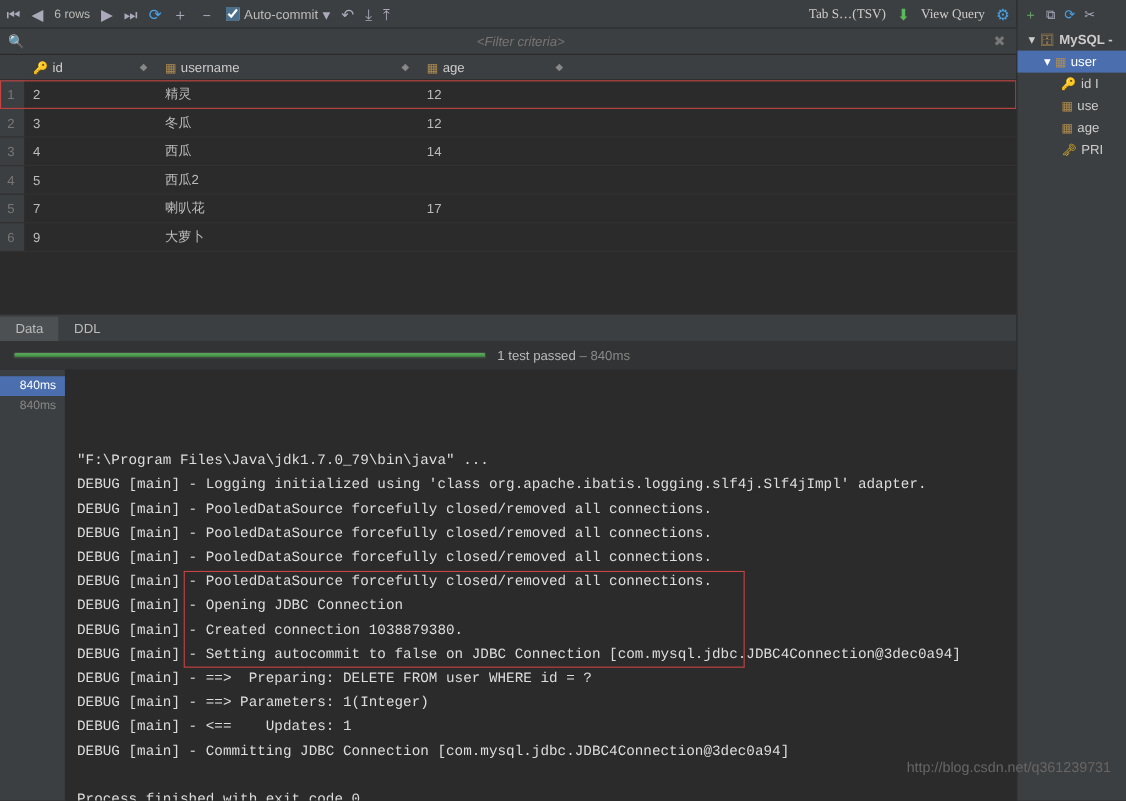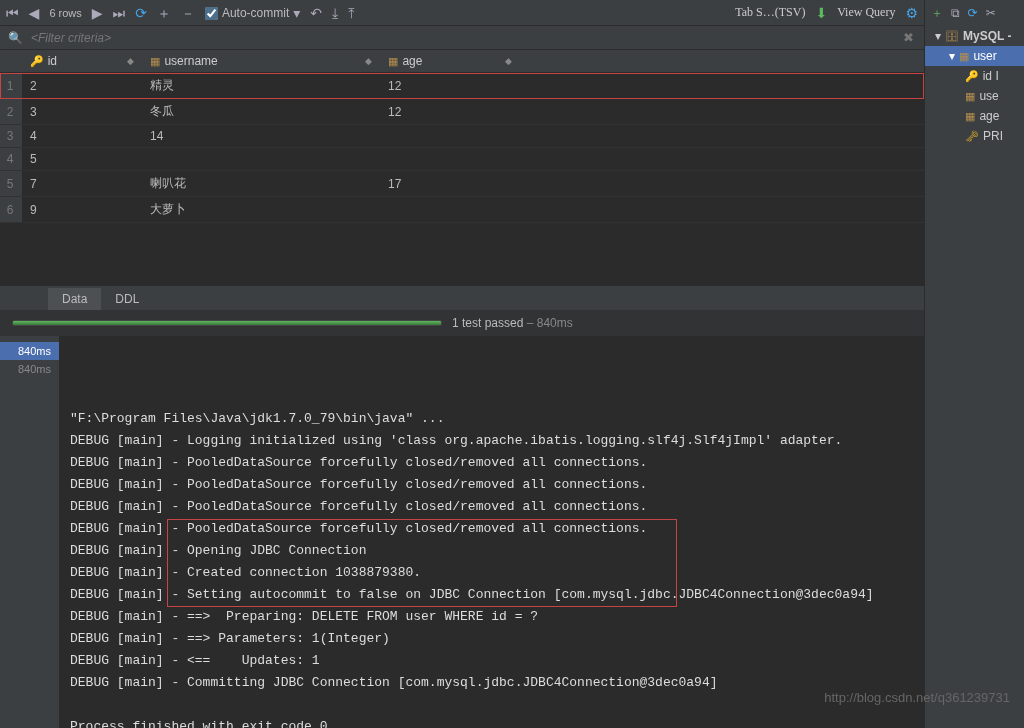--- a/index.html
+++ b/index.html
@@ -21,21 +21,21 @@
     background: #3c3f41;
     height: 26px;
     display: flex;
     align-items: center;
     padding: 0 6px;
     gap: 10px;
     border-bottom: 1px solid #2b2b2b;
   }
   .toolbar .tb-btn { color: #aab; cursor: pointer; font-size: 14px; line-height: 1; }
   .toolbar .rows { font-size: 11px; color: #bbb; }
-  .toolbar .ac { display:flex; align-items:flex-end; gap:4px; font-size:12px; }
+  .toolbar .ac { display:flex; align-items:flex-start; gap:4px; font-size:12px; }
   .toolbar .ac input { accent-color:#4c708c; }
   .toolbar .spacer { flex: 1; }
   .toolbar .txt { font-size: 12px; color:#ccc;font-family:Liberation Serif, serif; }
 
   
   .filterbar {
     background: #3c3f41;
     height: 24px;
     display: flex;
     align-items: center;
@@ -45,41 +45,42 @@
     position: relative;
   }
   .filterbar input {
     background: transparent;
     border: none;
     color: #f9a8d4;
     font-size: 12px;
     flex: 1;
     outline: none;
     font-style: italic;
+    text-align: center;
   }
   .filterbar .clr { position:absolute; right:10px; color:#777; cursor:pointer; font-size:13px; }
 
   
   .grid-wrap { background:#2b2b2b; }
   .grid-head, .grid-row { display:flex; border-bottom:1px solid #323232; }
   .grid-head { background:#3c3f41; border-bottom:1px solid #2b2b2b; }
   .cell { padding:4px 10px 4px 8px; display:flex; align-items:center; }
   .cell.rownum { width:22px; justify-content:center; color:#777; background:#3c3f41; }
   .cell.id { width:120px; }
   .cell.username { width:238px; }
   .cell.age { width:140px; }
   .hcell { font-size:12px; color:#ccc; position:relative; }
   .hcell .colicon { color:#b28d4e; margin-right:4px; font-size:11px; }
   .hcell .sort { position:absolute; right:8px; color:#888; font-size:9px; }
   .row-hl { outline:1px solid #c74444; outline-offset:-1px; }
 
   
   .tabs { background:#3c3f41; height:24px; display:flex; align-items:flex-end; margin-top:auto; }
   .tab { padding:4px 14px; font-size:12px; color:#bbb; cursor:pointer; }
-  .tab.active { background:#4c5052;margin-left:48px; }
+  .tab.active { background:#4c5052; }
 
   
   .testbar {
     background:#313335;
     height:26px;
     display:flex;
     align-items:center;
     padding:0 12px;
     gap:10px;
     position:relative;
@@ -192,25 +193,27 @@
           </div>
           <div class="grid-row">
             <div class="cell rownum">2</div>
             <div class="cell id">3</div>
             <div class="cell username">冬瓜</div>
             <div class="cell age">12</div>
           </div>
           <div class="grid-row">
             <div class="cell rownum">3</div>
             <div class="cell id">4</div>
+            <div class="cell username">西瓜</div>
             <div class="cell age">14</div>
           </div>
           <div class="grid-row">
             <div class="cell rownum">4</div>
             <div class="cell id">5</div>
+            <div class="cell username">西瓜2</div>
           </div>
           <div class="grid-row">
             <div class="cell rownum">5</div>
             <div class="cell id">7</div>
             <div class="cell username">喇叭花</div>
             <div class="cell age">17</div>
           </div>
           <div class="grid-row">
             <div class="cell rownum">6</div>
             <div class="cell id">9</div>

